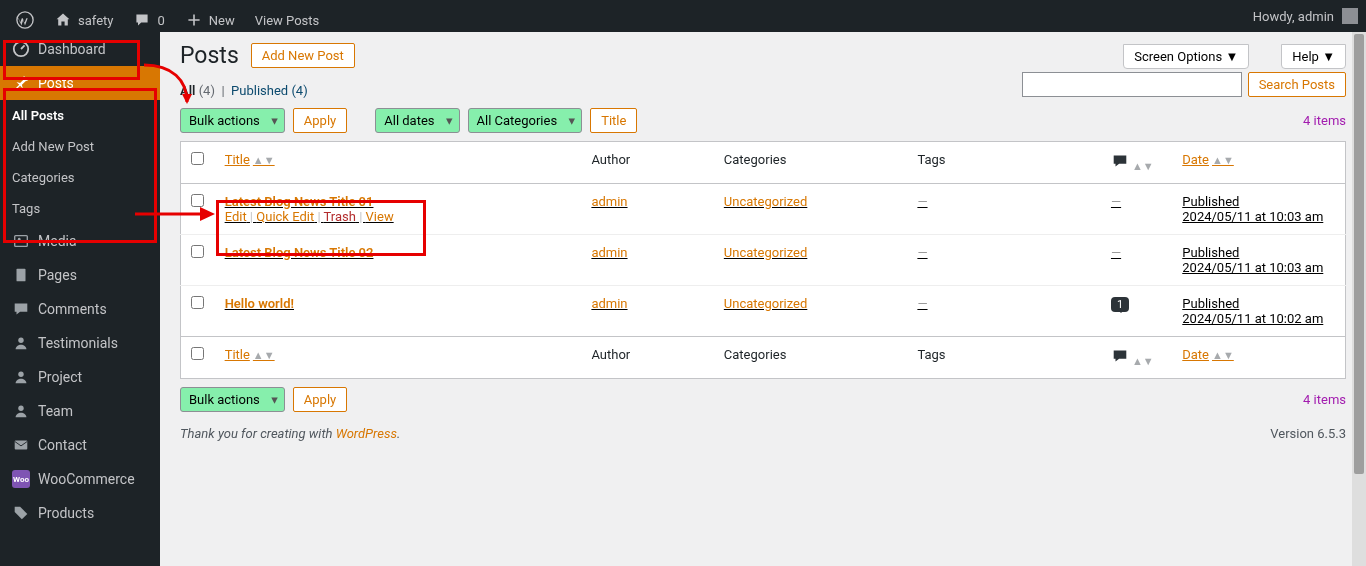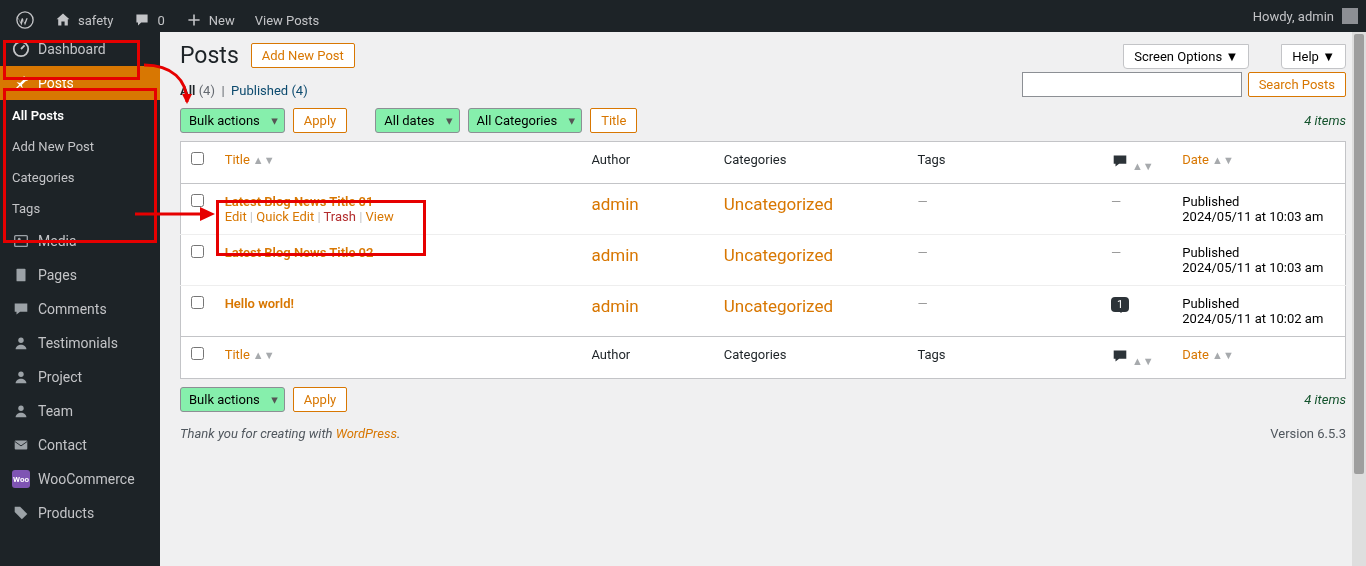--- a/index.html
+++ b/index.html
@@ -22,39 +22,39 @@
 .top-actions { position: absolute; right: 20px; top: 12px; display: flex; gap: 8px; }
 .screen-btn { background: #fff; border: 1px solid #c3c4c7; padding: 4px 10px; font-size: 13px; cursor: pointer; border-radius: 0 0 4px 4px; margin-left: 24px; }
 .subsubsub { font-size: 13px; color: #646970; margin-bottom: 10px; }
 .subsubsub .active { color: #1d2327; font-weight: 600; }
 .subsubsub a { color: #0c4a6e; text-decoration: none; }
 .search-area { float: right; margin-top: -36px; display: flex; gap: 6px; }
 .search-input { border: 1px solid #8c8f94; padding: 3px 6px; width: 220px; background: #fff; }
 .bar { display: flex; align-items: center; gap: 8px; margin-bottom: 8px; }
 .select { border: 1px solid #8c8f94; padding: 4px 24px 4px 8px; font-size: 13px; background: #86efac; cursor: pointer; position: relative; border-radius:3px;}
 .select::after { content: '▾'; position: absolute; right: 6px; color: #555; }
-.item-count { margin-left: auto; font-size: 13px; color: #14532d; font-style: italic; }
+.item-count { margin-left: auto; font-size: 13px; color: #a21caf; }
 .table { width: 100%; border: 1px solid #c3c4c7; background: #fff; font-size: 13px; border-collapse: collapse; }
 .table th, .table td { text-align: left; padding: 10px; vertical-align: top; }
 .table thead th, .table tfoot th { font-weight: 400; color: #1d2327; border-bottom: 1px solid #c3c4c7; }
 .table tfoot th { border-top: 1px solid #c3c4c7; border-bottom: none; }
-.table tbody tr { border-bottom: 1px solid #eee; }
+.table tbody tr { border-bottom: 1px solid #eee; text-decoration: underline; }
 .col-cb { width: 30px; }
 .col-title { width: 360px; }
 .col-author { width: 130px; }
 .col-cat { width: 190px; }
 .col-tags { width: 190px; }
 .col-comments { width: 70px; text-align: center; }
 .col-date { width: 170px; }
 .link-orange { color: #d87702; font-weight: 600; cursor: pointer; text-decoration: none; }
-.link-plain { color: #d87702; cursor: pointer; font-size: 17px; }
+.link-plain { color: #d87702; cursor: pointer; font-size: 13px; }
 .row-actions { font-size: 13px; color: #c3c4c7; }
 .row-actions a { color: #d87702; }
 .row-actions .trash { color: #b32d2e; }
-.sort-link { color: #d87702; cursor: pointer; }
+.sort-link { color: #d87702; cursor: pointer; text-decoration: underline; }
 .sort-icon { color: #a7aaad; font-size: 11px; margin-left: 3px; }
 .dash { color: #999; }
 .comment-bubble { display: inline-flex; align-items: center; justify-content: center; background: #2c3338; color: #fff; border-radius: 4px; padding: 1px 6px; font-size: 11px; position: relative; }
 .comment-bubble::after { content: ''; position: absolute; bottom: -4px; right: 5px; border: 3px solid transparent; border-top-color: #2c3338; }
 .footer { display: flex; margin-top: 14px; font-size: 13px; color: #50575e; font-style: italic; }
 .footer a { color: #d87702; }
 .version { margin-left: auto; font-style: normal; }
 .scrollbar { position: absolute; right: 0; top: 32px; bottom: 0; width: 14px; background: #dedede; }
 .scrollbar-thumb { background: #9e9e9e; width: 10px; margin: 2px; height: 440px; border-radius: 2px; }
 .red-box { position: absolute; border: 3px solid #e60000; pointer-events: none; z-index: 100; }

